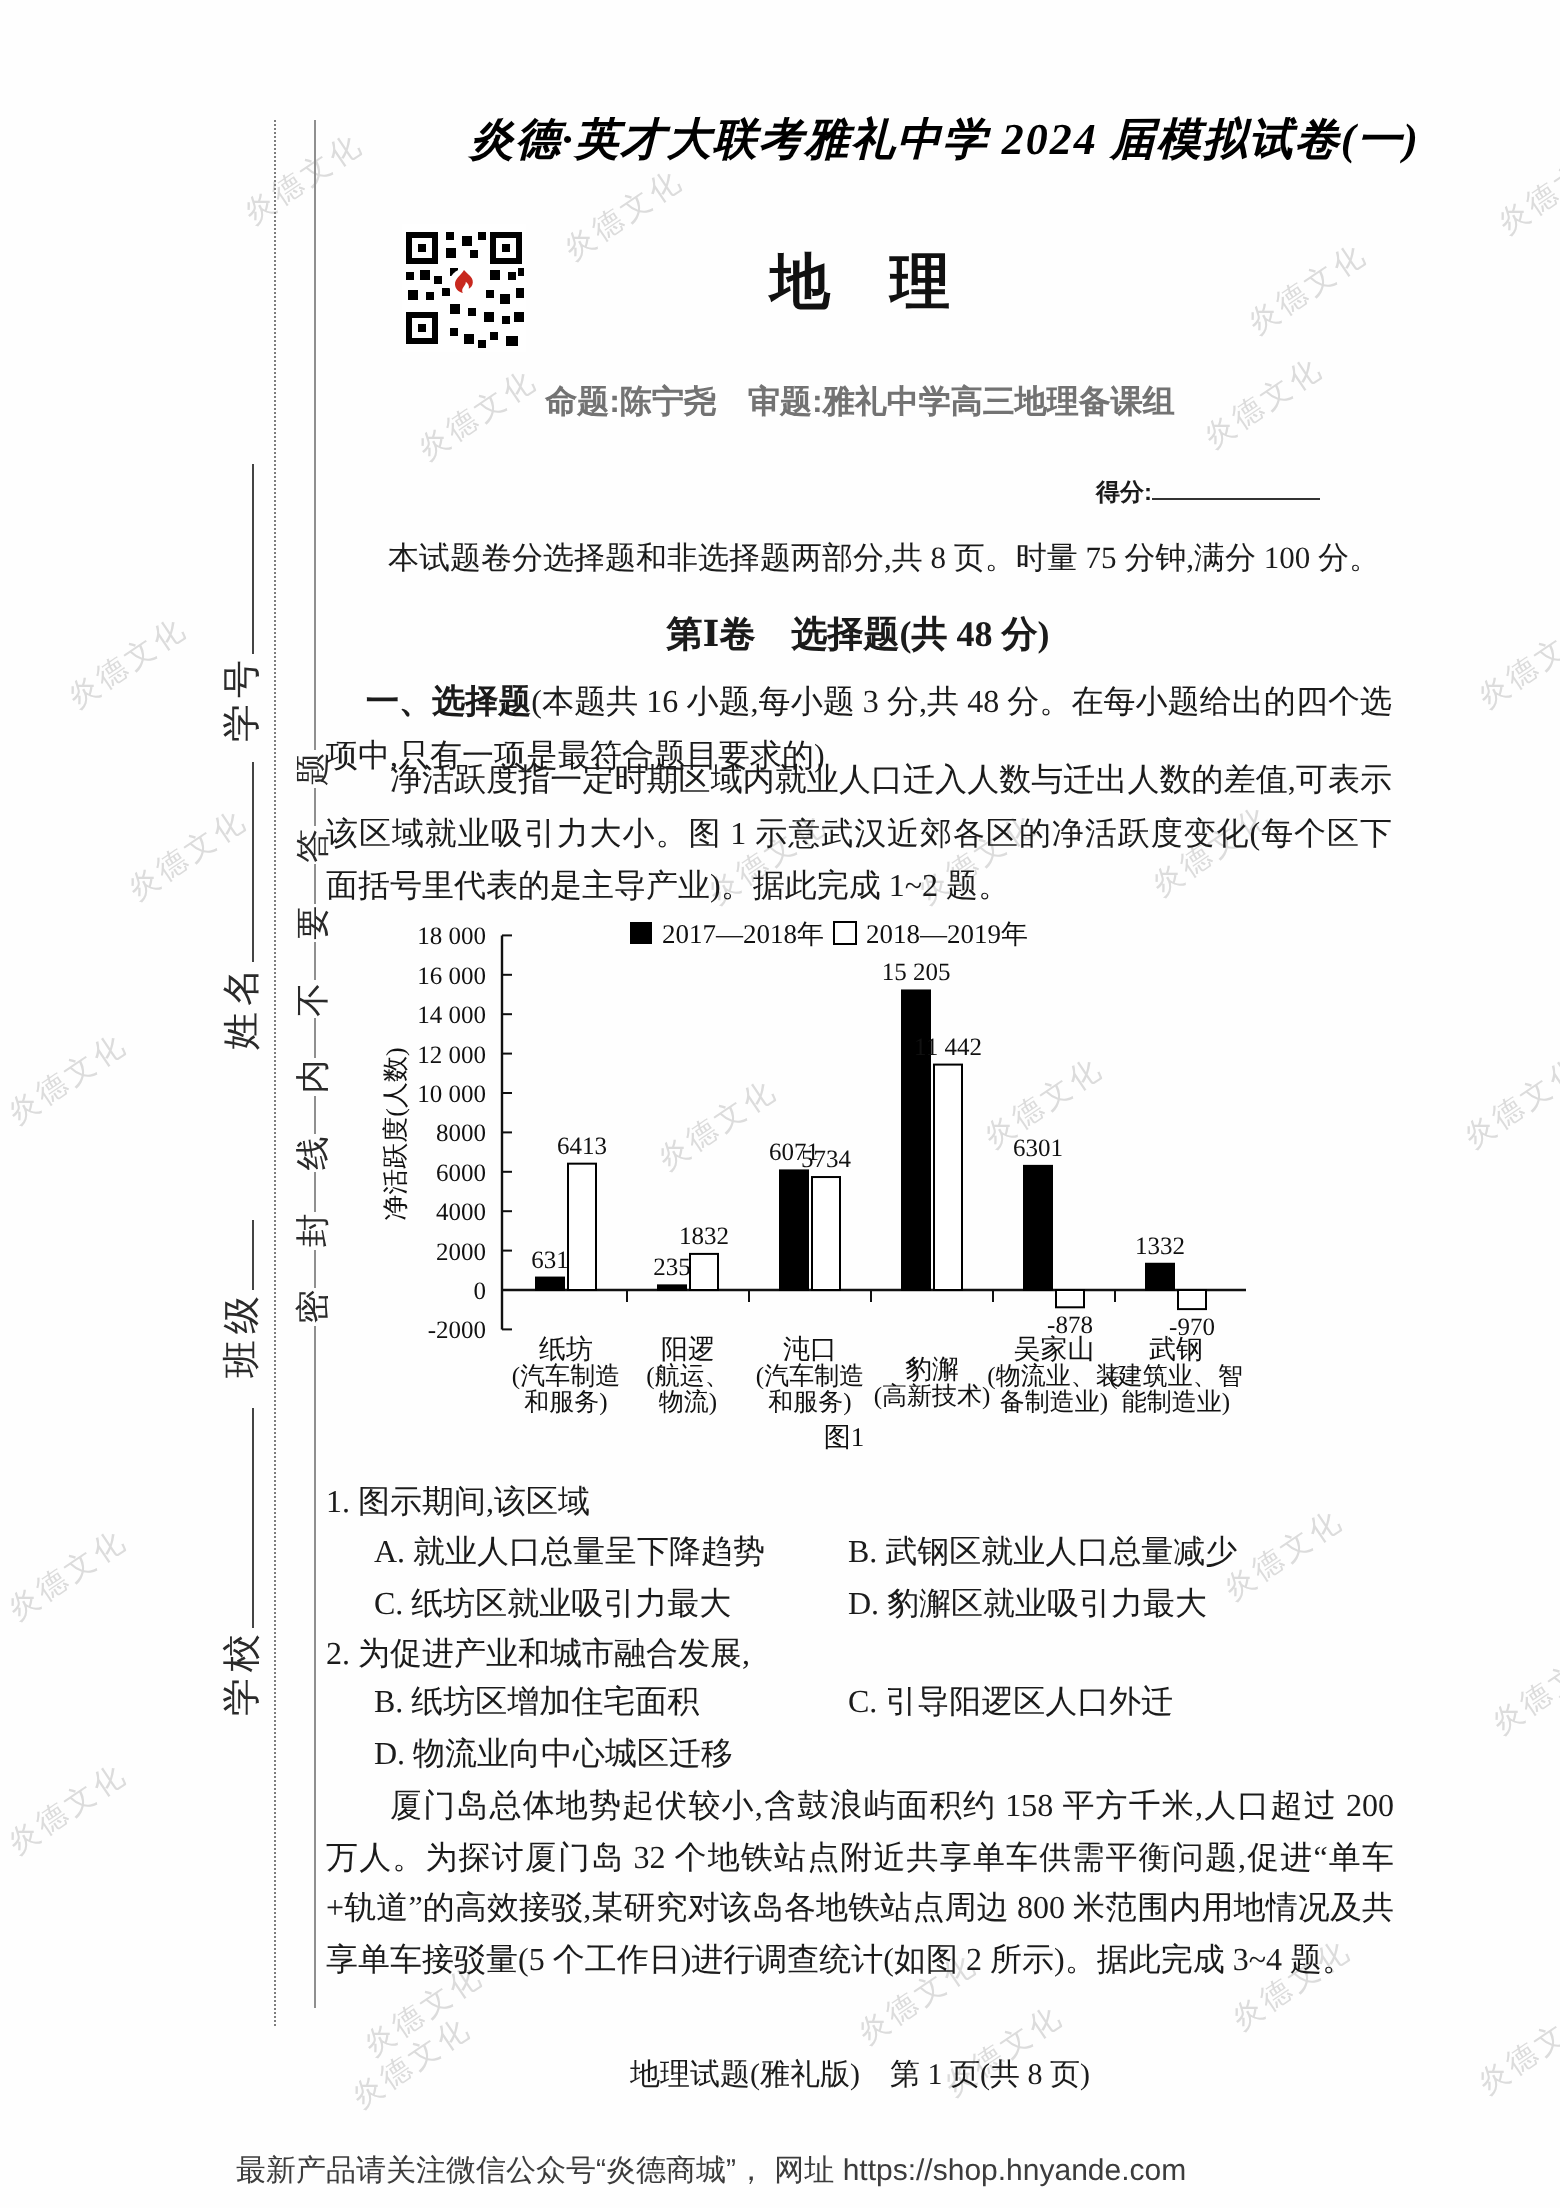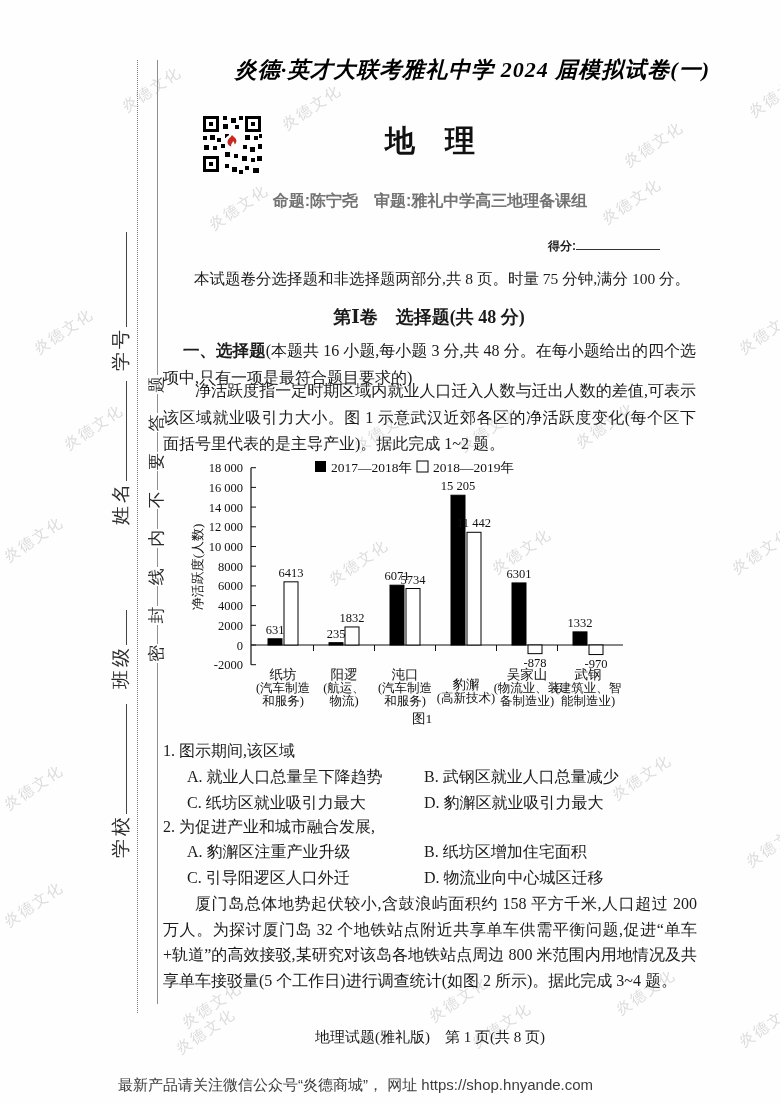--- a/index.html
+++ b/index.html
@@ -251,21 +251,20 @@
   <span>B. 武钢区就业人口总量减少</span>
   <span>C. 纸坊区就业吸引力最大</span>
   <span>D. 豹澥区就业吸引力最大</span>
 </div>
 
 <div class="abs question" style="top:817px;">
   <span>2.</span>
   <span>为促进产业和城市融合发展,</span>
 </div>
 <div class="abs opts" style="top:844px;">
-  <span>A. 豹澥区注重产业升级</span>
   <span>B. 纸坊区增加住宅面积</span>
   <span>C. 引导阳逻区人口外迁</span>
   <span>D. 物流业向中心城区迁移</span>
 </div>
 
 <div class="abs stem" id="stem2">厦门岛总体地势起伏较小,含鼓浪屿面积约 158 平方千米,人口超过 200 万人。为探讨厦门岛 32 个地铁站点附近共享单车供需平衡问题,促进“单车+轨道”的高效接驳,某研究对该岛各地铁站点周边 800 米范围内用地情况及共享单车接驳量(5 个工作日)进行调查统计(如图 2 所示)。据此完成 3~4 题。</div>
 
 <div class="abs footer">地理试题(雅礼版)　第 1 页(共 8 页)</div>
 <div class="abs promo">最新产品请关注微信公众号“炎德商城”， 网址 https://shop.hnyande.com</div>
 

